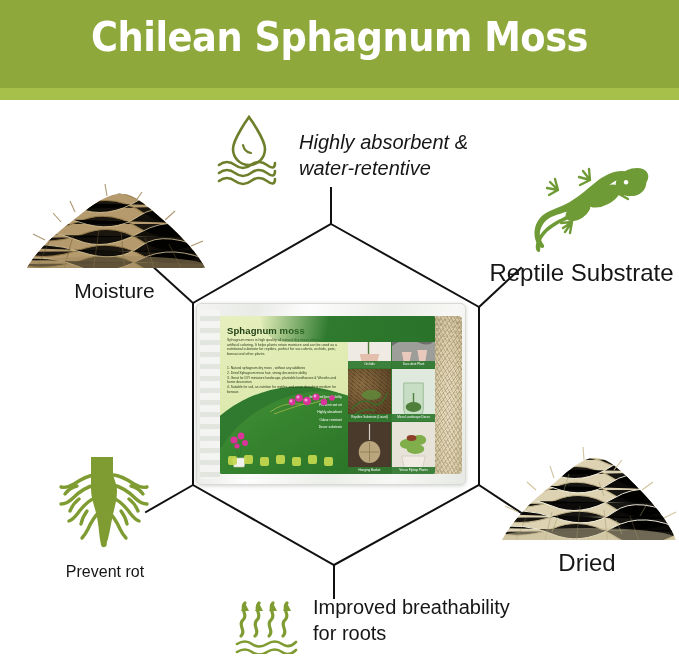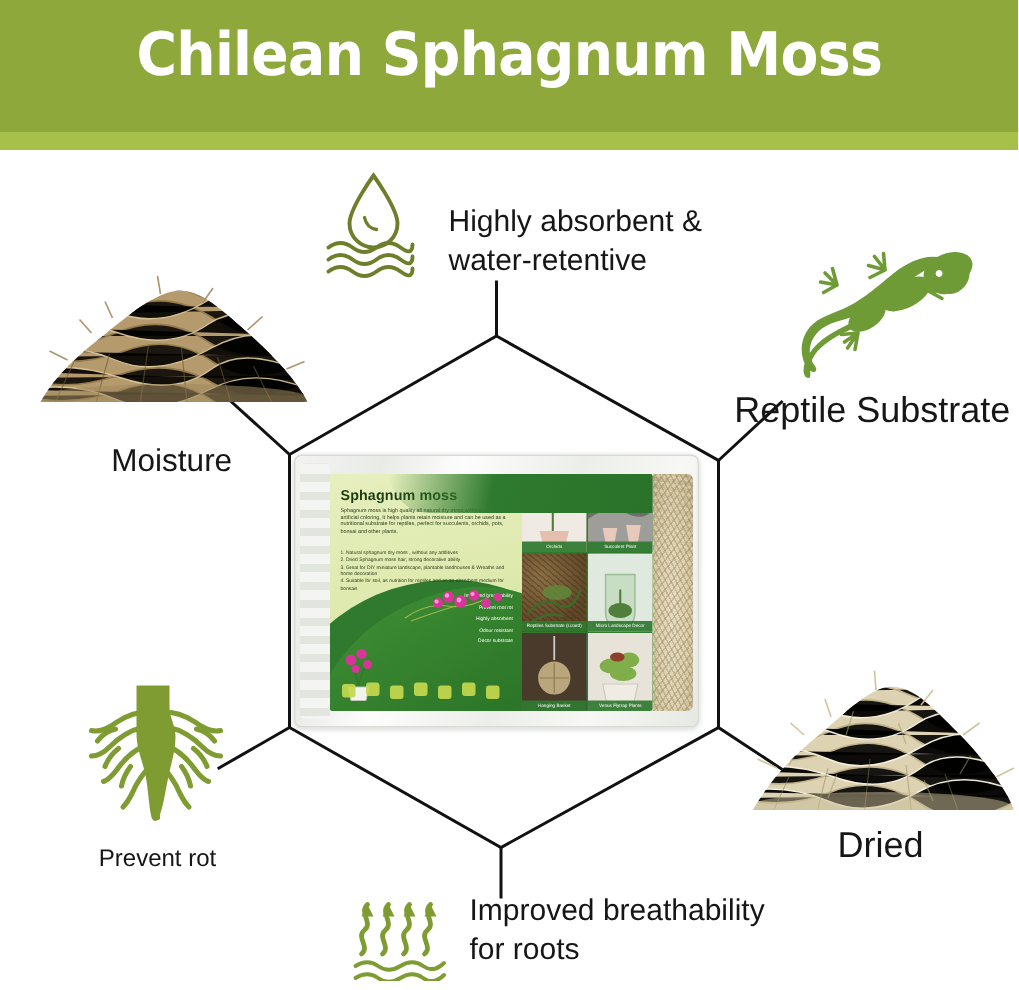--- a/index.html
+++ b/index.html
@@ -40,32 +40,32 @@
   .feat{position:absolute;}
   .feat-label{
     font-family:"Liberation Sans", sans-serif;
     color:#161616;
     font-size:20px;
     line-height:26px;
     white-space:pre-line;
   }
 
   
-  .f-top{left:213px;top:113px;width:270px;display:flex;align-items:flex-end;gap:14px;}
+  .f-top{left:213px;top:113px;width:270px;display:flex;align-items:center;gap:14px;font-style:italic;}
   .f-top .icon{width:72px;height:74px;flex:none;}
   .f-top .feat-label{padding-top:9px;}
 
   
   .f-reptile{left:484px;top:166px;width:195px;text-align:center;}
   .f-reptile .icon{width:140px;height:86px;margin:0 auto;}
   .f-reptile .feat-label{margin-top:4px;font-size:24px;}
 
   
   .f-moisture{left:12px;top:176px;width:205px;text-align:center;}
-  .f-moisture .feat-label{margin-top:18px;font-size:21px;}
+  .f-moisture .feat-label{margin-top:2px;font-size:21px;}
 
   
   .f-dried{left:492px;top:440px;width:190px;text-align:center;}
   .f-dried .feat-label{margin-top:0px;font-size:24px;}
 
   
   .f-rot{left:20px;top:455px;width:170px;text-align:center;}
   .f-rot .icon{width:104px;height:94px;margin:0 auto;}
   .f-rot .feat-label{margin-top:6px;font-size:16px;}
 

